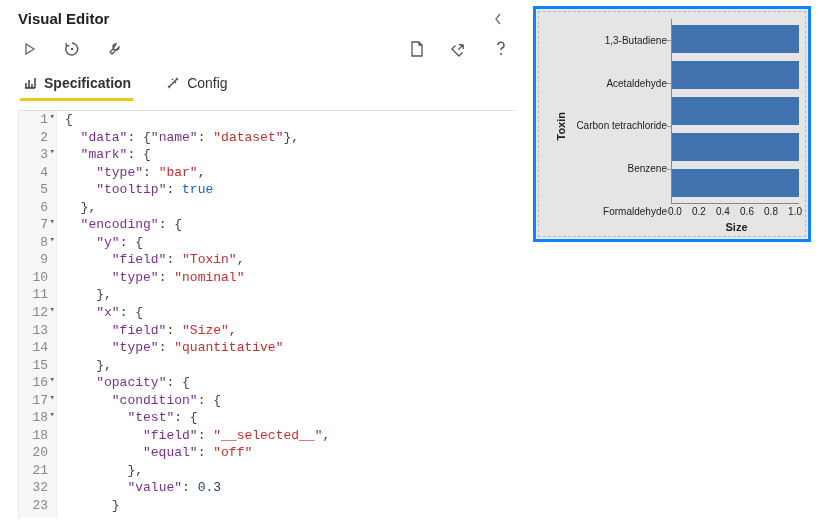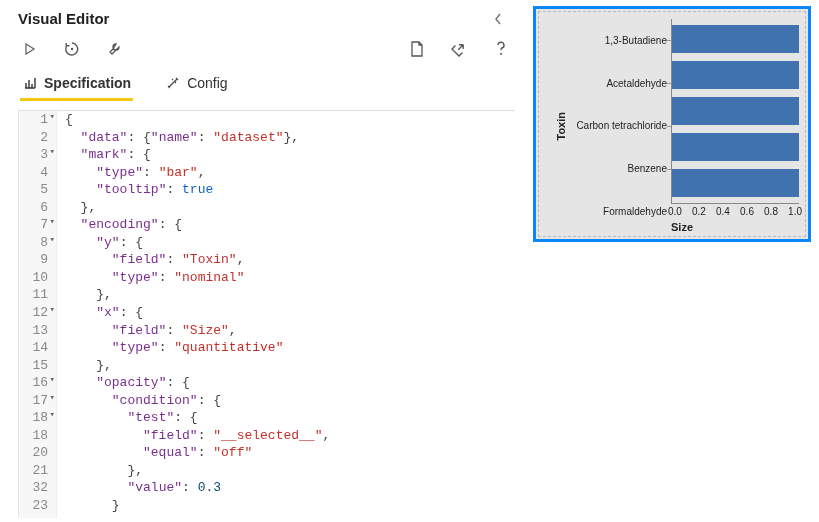--- a/index.html
+++ b/index.html
@@ -149,21 +149,21 @@
   }
   .bar {
     height: 28px;
     background: #3f72af;
     margin: 4px 0;
   }
   .xaxis {
     display:flex; justify-content:space-between;
     font-size:10px; color:#222; padding-top:2px; width:134px; margin-left:-3px;
   }
-  .xlabel { font-size:11px; font-weight:700; color:#222; margin-top:4px; }
+  .xlabel { text-align:center; font-size:11px; font-weight:700; color:#222; margin-top:4px; }
   .plot-right { display:flex; flex-direction:column; }
 </style>
 </head>
 <body>
 
 <div class="editor-pane">
   <div class="header">
     <div class="title">Visual Editor</div>
     <div class="collapse-btn">
       <svg width="10" height="14" viewBox="0 0 10 14">

